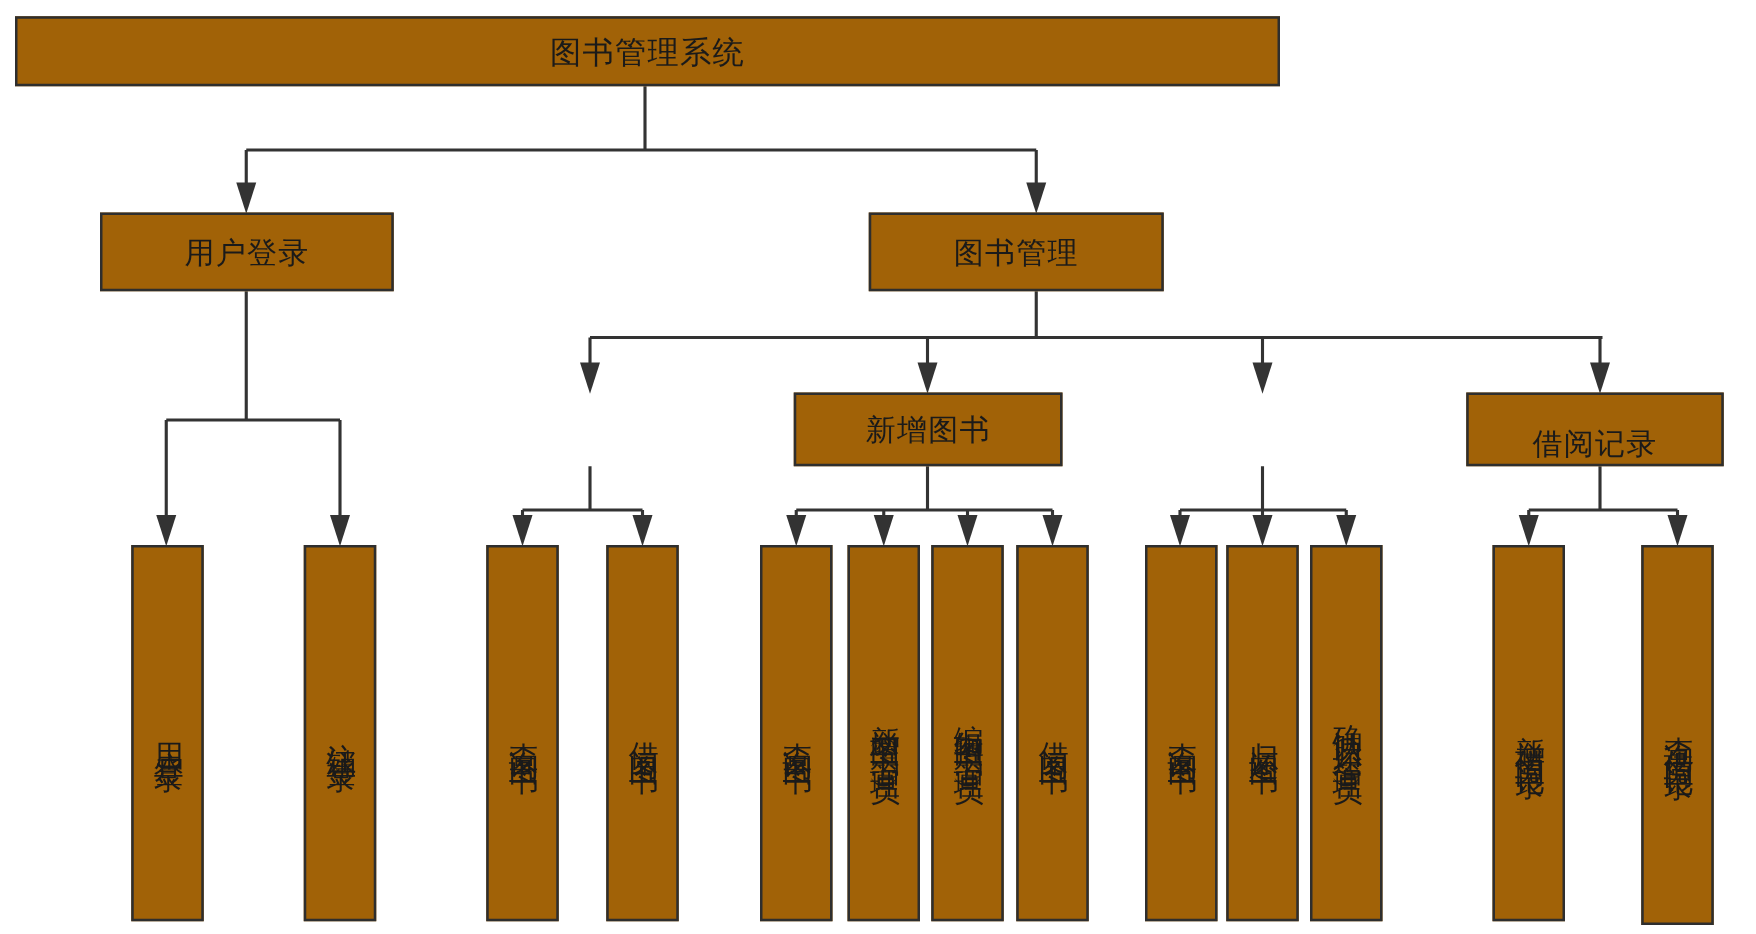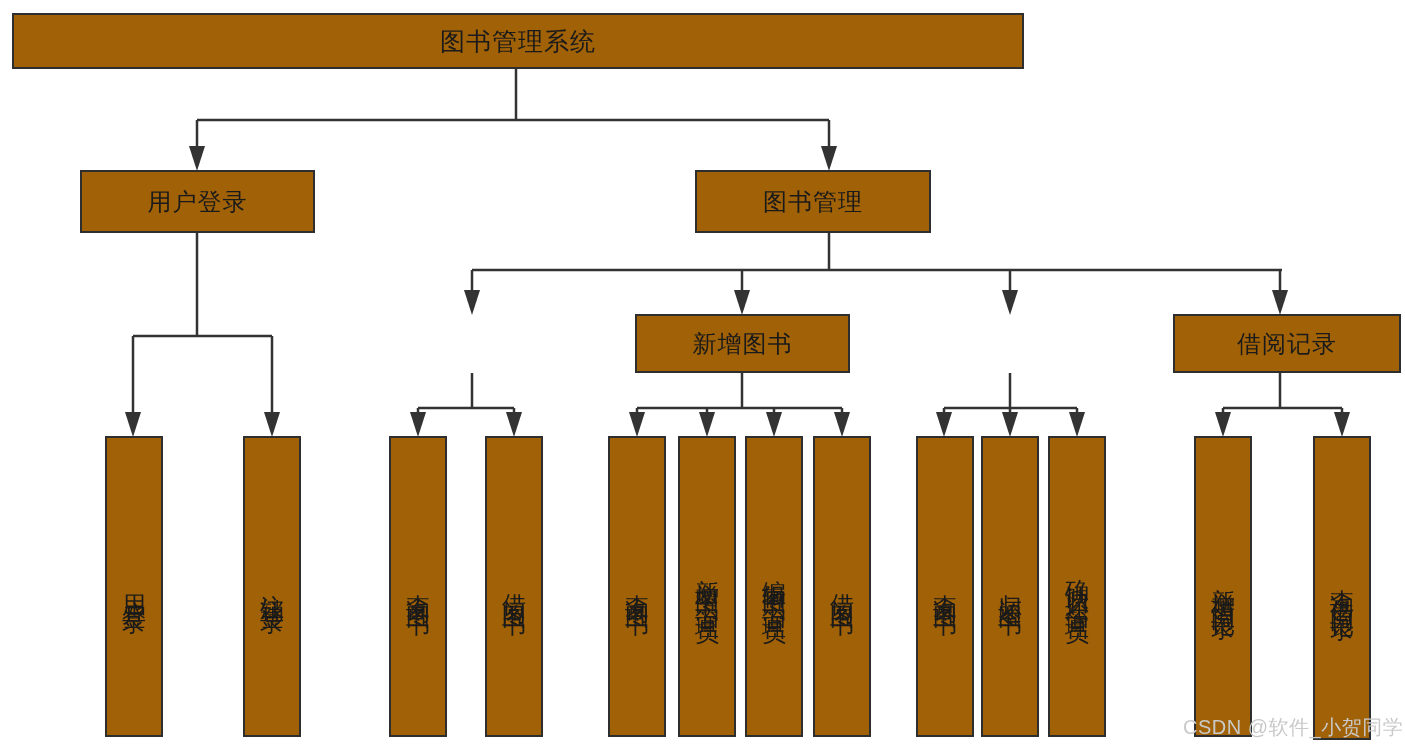--- a/index.html
+++ b/index.html
@@ -125,21 +125,21 @@
   <div class="box h" style="left:80px; top:170px; width:235px; height:63px;">
     <span>用户登录</span>
   </div>
   <div class="box h" style="left:695px; top:170px; width:236px; height:63px;">
     <span>图书管理</span>
   </div>
 
   <div class="box h" style="left:635px; top:314px; width:215px; height:59px;">
     <span>新增图书</span>
   </div>
-  <div class="box h" style="left:1173px; top:314px; width:228px; height:59px;">
+  <div class="box h" style="left:1173px; top:314px; width:206px; height:59px;align-items:flex-end;">
     <span>借阅记录</span>
   </div>
 
   <div class="box v" style="left:105px; top:436px; width:58px; height:301px;">
     <span>用户登录</span>
   </div>
   <div class="box v" style="left:243px; top:436px; width:58px; height:301px;">
     <span>注销登录</span>
   </div>
 
@@ -173,15 +173,14 @@
     <span>确认归还（管理员）</span>
   </div>
 
   <div class="box v" style="left:1194px; top:436px; width:58px; height:301px;">
     <span>新增借阅记录</span>
   </div>
   <div class="box v" style="left:1313px; top:436px; width:58px; height:304px;">
     <span>查询借阅记录</span>
   </div>
 
-  <div class="watermark">CSDN @软件_小贺同学</div>
 
 </div>
 
 </body></html>

